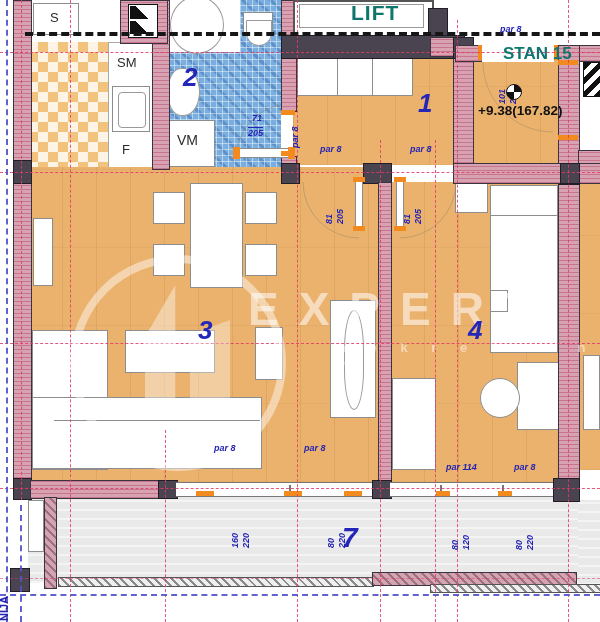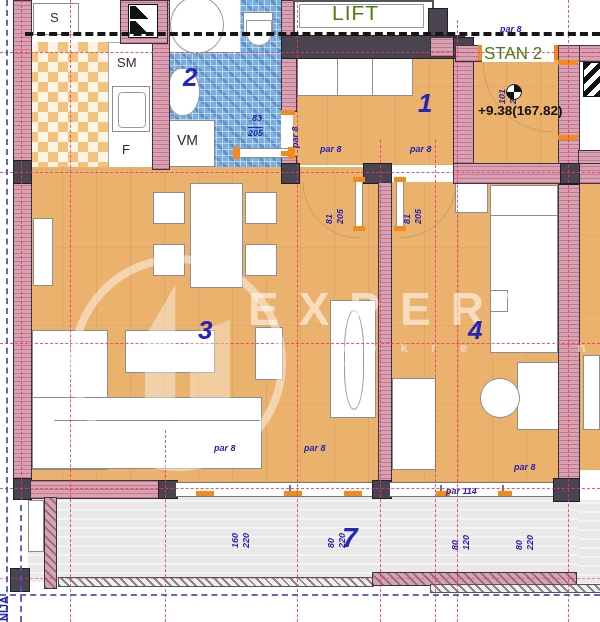--- a/index.html
+++ b/index.html
@@ -30,21 +30,21 @@
   .glass{background:#fff;border-top:1px solid #777;border-bottom:1px solid #777;}
   .orange{background:#f28a1e;}
   .mull{background:#777;}
   
   .axv{border-left:1.5px dashed #e23a68;opacity:.85;}
   .axh{border-top:1.5px dashed #e23a68;opacity:.85;}
   .bluv{border-left:2px dashed #5252c8;opacity:.9;}
   .bluh{border-top:2px dashed #5252c8;opacity:.9;}
   .blkdash{border-top:4px dashed #161616;}
   
-  .lbl{color:#4d7c0f;font-weight:normal;}
+  .lbl{color:#0f766e;font-weight:bold;margin-left:19px;}
   .dim{font-style:italic;font-weight:bold;font-size:9px;color:#2424b4;white-space:nowrap;}
   .fix{font-size:13px;color:#2b2b2b;}
   .room-num{font-style:italic;font-weight:bold;font-size:26px;color:#2326b8;}
   .vdim{display:flex;gap:1px;}
   .vdim span{writing-mode:vertical-rl;transform:rotate(180deg);font:italic bold 9px "Liberation Sans",sans-serif;color:#2424b4;}
   .z1{z-index:1}.z10{z-index:10}.z12{z-index:12}.z20{z-index:20}.z22{z-index:22}.z30{z-index:30}.z32{z-index:32}.z35{z-index:35}.z40{z-index:40}
   .wm{color:rgba(255,255,255,.55);font-weight:bold;}
 </style>
 </head>
 <body>
@@ -207,60 +207,60 @@
   <div class="abs blkdash z32" style="left:25px;top:32px;width:575px;"></div>
 
   <div class="abs z35" style="left:70px;top:255px;width:200px;height:200px;border:8px solid rgba(255,255,255,.45);border-radius:50%;"></div>
   <div class="abs z35" style="left:145px;top:285px;width:55px;height:130px;background:rgba(255,255,255,.4);clip-path:polygon(0 100%,0 40%,55% 0,55% 100%);"></div>
   <div class="abs z35" style="left:190px;top:320px;width:40px;height:95px;background:rgba(255,255,255,.35);clip-path:polygon(0 15%,100% 0,100% 100%,0 100%);"></div>
   <div class="abs wm z35" style="left:338px;top:340px;font-size:13px;letter-spacing:10px;color:rgba(255,255,255,.5);">n e k r e t n i n e</div>
   <div class="abs wm z35" style="left:248px;top:282px;font-size:46px;letter-spacing:20px;">EXPERT</div>
 
   <div class="abs lbl z40" style="left:332px;top:1px;font-size:21px;letter-spacing:1px;">LIFT</div>
   <div class="abs z22" style="left:482px;top:43px;width:72px;height:19px;background:#fff;"></div>
-  <div class="abs lbl z40" style="left:484px;top:44px;font-size:17px;">STAN 2</div>
+  <div class="abs lbl z40" style="left:484px;top:44px;font-size:17px;">STAN 15</div>
   <div class="abs dim z40" style="left:500px;top:24px;">par 8</div>
   <div class="abs vdim z40" style="left:497px;top:62px;height:42px;">
     <span>101</span>
     <span>205</span>
   </div>
   <div class="abs z40" style="left:506px;top:84px;width:14px;height:14px;border-radius:50%;border:1px solid #111;background:conic-gradient(#111 0 90deg,#fff 90deg 180deg,#111 180deg 270deg,#fff 270deg);"></div>
   <div class="abs z40" style="left:478px;top:103px;font-size:13.5px;font-weight:bold;color:#111;">+9.38(167.82)</div>
 
   <div class="abs room-num z40" style="left:418px;top:88px;">1</div>
   <div class="abs room-num z40" style="left:183px;top:62px;">2</div>
   <div class="abs room-num z40" style="left:198px;top:315px;">3</div>
   <div class="abs room-num z40" style="left:468px;top:315px;">4</div>
   <div class="abs room-num z40" style="left:342px;top:522px;font-size:28px;">7</div>
 
   <div class="abs fix z40" style="left:50px;top:10px;">S</div>
   <div class="abs fix z40" style="left:117px;top:55px;">SM</div>
   <div class="abs fix z40" style="left:122px;top:142px;">F</div>
   <div class="abs fix z40" style="left:177px;top:132px;font-size:14px;">VM</div>
 
-  <div class="abs dim z40" style="left:252px;top:113px;">83</div>
+  <div class="abs dim z40" style="left:252px;top:113px;">71</div>
   <div class="abs dim z40" style="left:248px;top:127px;border-top:1px solid #2424b4;">205</div>
 
   <div class="abs vdim z40" style="left:290px;top:108px;height:40px;">
     <span>par 8</span>
   </div>
   <div class="abs dim z40" style="left:320px;top:144px;">par 8</div>
   <div class="abs dim z40" style="left:410px;top:144px;">par 8</div>
   <div class="abs vdim z40" style="left:324px;top:184px;height:40px;">
     <span>81</span>
     <span>205</span>
   </div>
   <div class="abs vdim z40" style="left:402px;top:184px;height:40px;">
     <span>81</span>
     <span>205</span>
   </div>
 
   <div class="abs dim z40" style="left:214px;top:443px;">par 8</div>
   <div class="abs dim z40" style="left:304px;top:443px;">par 8</div>
-  <div class="abs dim z40" style="left:446px;top:486px;font-style:italic;">par 114</div>
+  <div class="abs dim z40" style="left:446px;top:462px;font-style:italic;">par 114</div>
   <div class="abs dim z40" style="left:514px;top:462px;">par 8</div>
 
   <div class="abs vdim z40" style="left:230px;top:500px;height:48px;">
     <span>160</span>
     <span>220</span>
   </div>
   <div class="abs vdim z40" style="left:326px;top:500px;height:48px;">
     <span>80</span>
     <span>220</span>
   </div>

